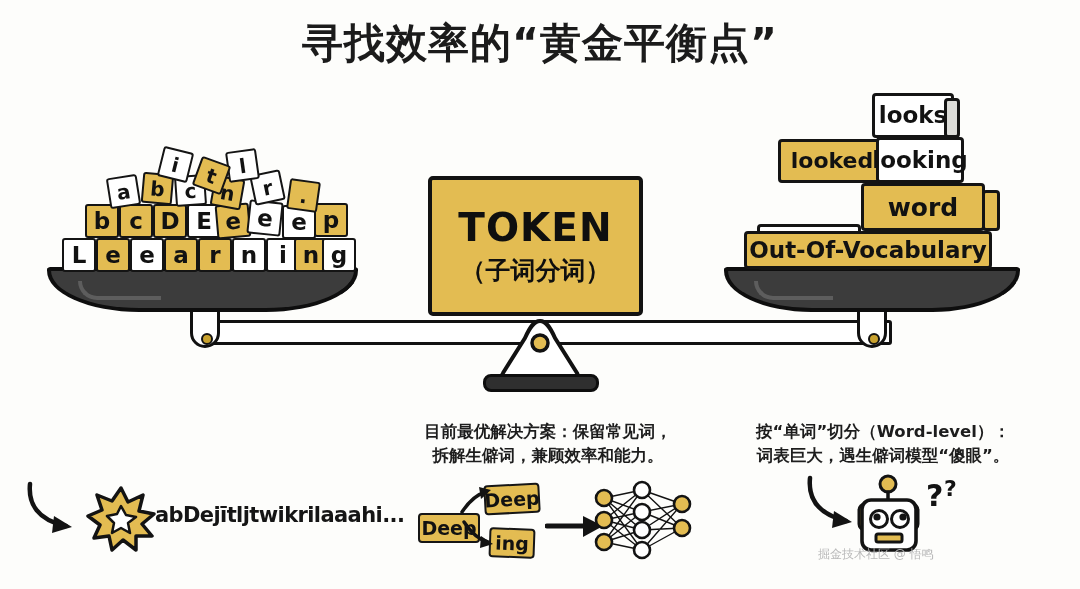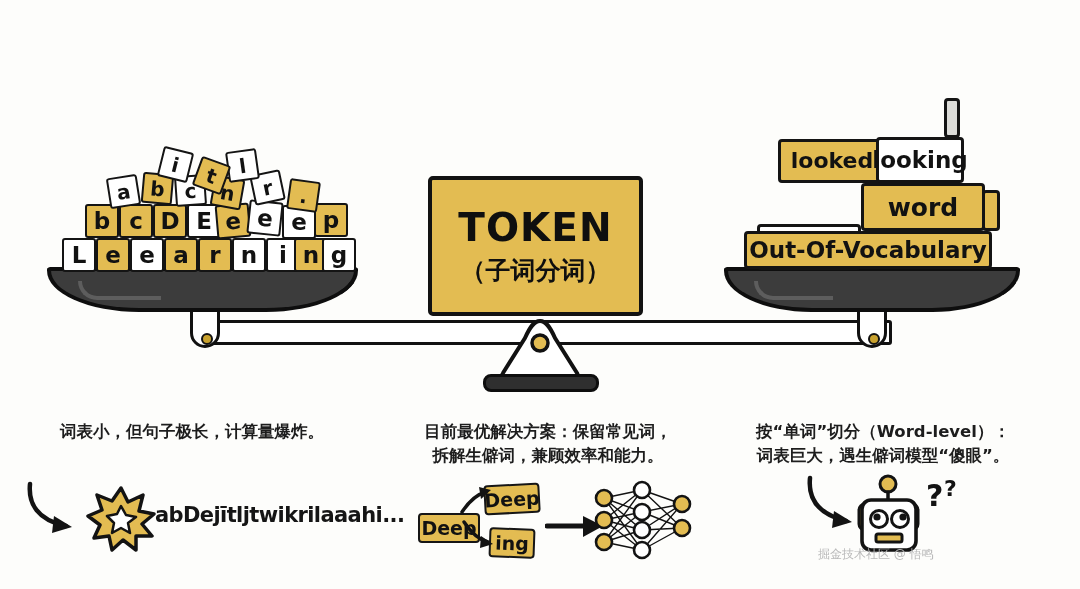--- a/index.html
+++ b/index.html
@@ -133,20 +133,21 @@
     white-space:nowrap;
   }
 
   .svgwrap{position:absolute;pointer-events:none;}
 </style>
 </head>
 <body>
 
 <div id="stage">
 
+  <div id="title">寻找效率的“黄金平衡点”</div>
 
   <div class="beam" style="left:196px;top:320px;width:690px;height:19px;"></div>
 
   <div class="hanger" style="left:190px;top:306px;"></div>
   <div class="hanger" style="left:857px;top:306px;"></div>
 
   <div class="pan" style="left:47px;top:267px;width:311px;height:45px;">
     <div class="glint"></div>
   </div>
 
@@ -189,33 +190,33 @@
   <div class="blk cube sm white" style="left:108px;top:176px;transform:rotate(-9deg);">a</div>
   <div class="blk cube sm gold" style="left:142px;top:173px;transform:rotate(5deg);">b</div>
   <div class="blk cube sm white" style="left:175px;top:175px;transform:rotate(-4deg);">c</div>
   <div class="blk cube sm gold" style="left:212px;top:177px;transform:rotate(10deg);">n</div>
   <div class="blk cube sm white" style="left:252px;top:172px;transform:rotate(-12deg);">r</div>
   <div class="blk cube sm gold" style="left:288px;top:180px;transform:rotate(8deg);">.</div>
   <div class="blk cube sm white" style="left:160px;top:149px;transform:rotate(14deg);">i</div>
   <div class="blk cube sm white" style="left:227px;top:150px;transform:rotate(-8deg);">l</div>
   <div class="blk cube sm gold" style="left:196px;top:160px;transform:rotate(20deg);">t</div>
 
+  <div class="blk white" style="left:872px;top:93px;width:82px;height:45px;font-size:23px;">looks</div>
   <div class="blk gray" style="left:944px;top:98px;width:16px;height:40px;"></div>
 
   <div class="blk gold" style="left:778px;top:139px;width:108px;height:44px;font-size:22px;">looked</div>
   <div class="blk white" style="left:876px;top:137px;width:88px;height:46px;font-size:23px;">looking</div>
 
   <div class="blk white" style="left:757px;top:184px;width:104px;height:46px;font-size:23px;margin-top:40px;">word</div>
   <div class="blk gold" style="left:861px;top:183px;width:124px;height:48px;font-size:25px;">word</div>
   <div class="blk gold" style="left:982px;top:190px;width:18px;height:41px;"></div>
 
   <div class="blk gold" style="left:744px;top:231px;width:248px;height:38px;font-size:23px;">Out-Of-Vocabulary</div>
 
   <div class="cap" style="left:22px;top:420px;width:340px;">
-    <span class="l2">词表小，但句子极长，计算量爆炸。</span>
   </div>
 
   <div class="cap" style="left:728px;top:420px;width:310px;">
     <span>按“单词”切分（Word-level）：</span>
     <span class="l2">词表巨大，遇生僻词模型“傻眼”。</span>
   </div>
 
   <div class="cap" style="left:398px;top:420px;width:300px;">
     <span>目前最优解决方案：保留常见词，</span>
     <span class="l2">拆解生僻词，兼顾效率和能力。</span>

